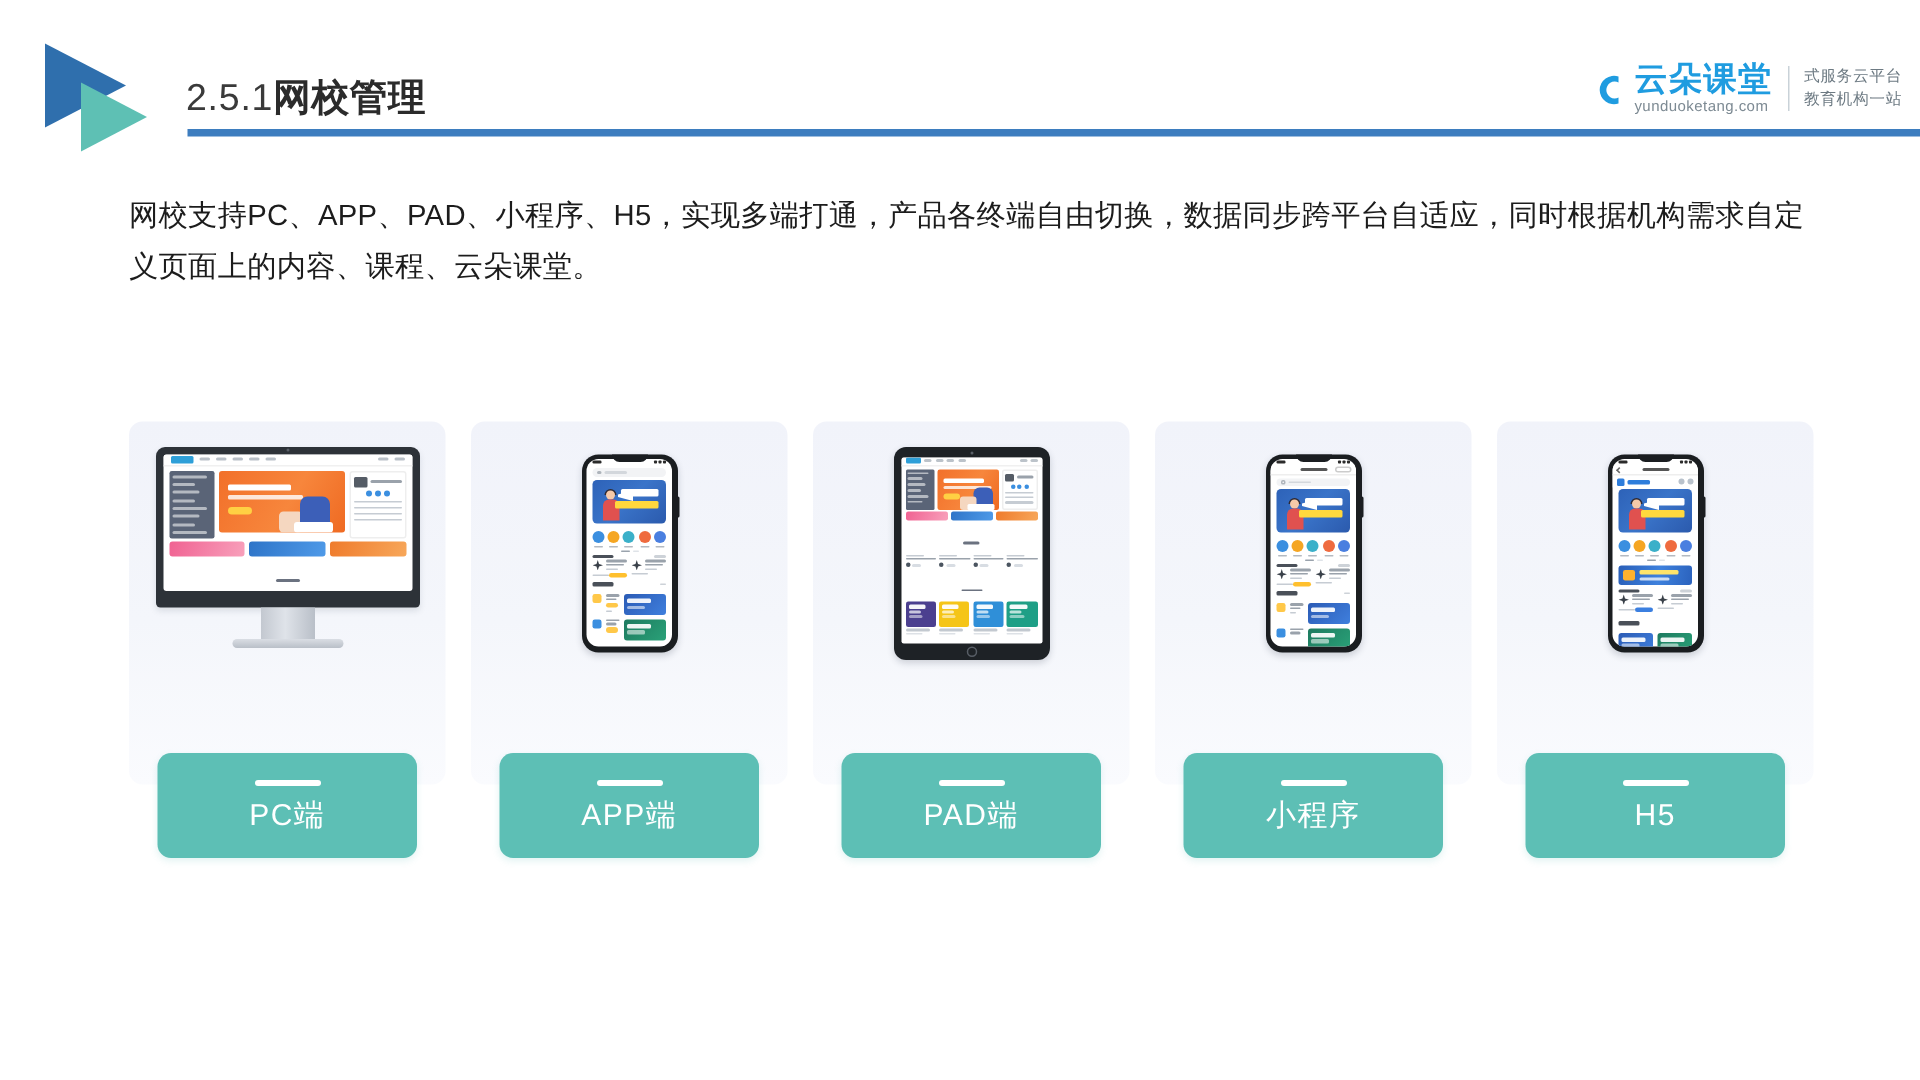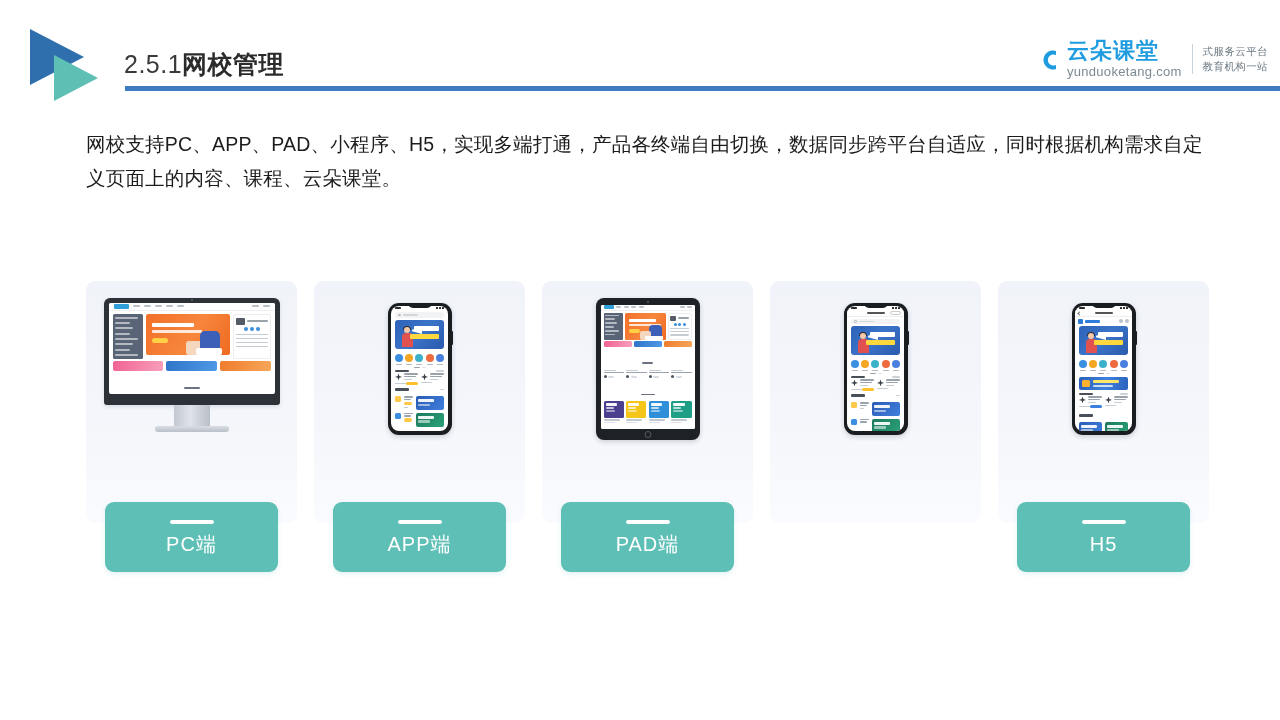--- a/index.html
+++ b/index.html
@@ -15,21 +15,21 @@
   .hdr-logo-mark { position: absolute; left: 26px; top: 27px; width: 80px; height: 76px; }
   .hdr-title-wrap { position: absolute; left: 124px; top: 48px; }
   .hdr-num { font-size: 25px; color: #3a3a3a; letter-spacing: .5px; font-weight: 400; }
   .hdr-name { font-size: 25px; color: #2b2b2b; font-weight: bold; letter-spacing: .5px; }
   .hdr-rule { position: absolute; left: 125px; top: 86px; width: 1155px; height: 5px; background: #3d7dbf; }
 
   .brand { position: absolute; right: 12px; top: 36px; display: flex; align-items: center; height: 46px; }
   .brand-cloud { position: relative; width: 34px; height: 34px; margin-right: 2px; }
   .brand-words { display: flex; flex-direction: column; align-items: flex-start; justify-content: center; }
   .brand-cn { font-size: 22px; font-weight: bold; color: #1f9ce0; letter-spacing: 1px; line-height: 1.05; }
-  .brand-en { font-size: 13px; color: #7d8a93; letter-spacing: .3px; margin-top: 1px; }
+  .brand-en { font-size: 10px; color: #7d8a93; letter-spacing: .3px; margin-top: 1px; }
   .brand-div { width: 1px; height: 30px; background: #c9d2d8; margin: 0 10px; }
   .brand-tag { font-size: 10.5px; color: #6d7a83; line-height: 1.45; letter-spacing: .4px; }
 
   
   .copy { position: absolute; left: 86px; top: 128px; width: 1125px;
           font-size: 19.5px; color: #1c1c1c; line-height: 1.72; letter-spacing: .2px; }
 
   
   .cards { position: absolute; left: 86px; top: 281px; width: 1125px; height: 300px; display: flex; text-decoration: underline; }
   .card { position: relative; width: 211px; margin-right: 17px; height: 300px; }
@@ -730,20 +730,24 @@
                   </div>
                 <div class="reco-thumb rt-green">
                     <div class="rt-cap"></div>
                     <div class="rt-cap2"></div>
                   </div>
               </div>
             </div>
           </div>
         </div>
       </div>
+      <div class="btn">
+        <div class="btn-dash"></div>
+        <div class="btn-label">小程序</div>
+      </div>
     </div>
 
     <div class="card">
       <div class="card-panel"></div>
       <div class="stage">
         <div class="phone">
           <div class="side-btn" style="top:28px;height:14px;"></div>
           <div class="notch"></div>
           <div class="phone-screen">
             <div class="statusbar">

